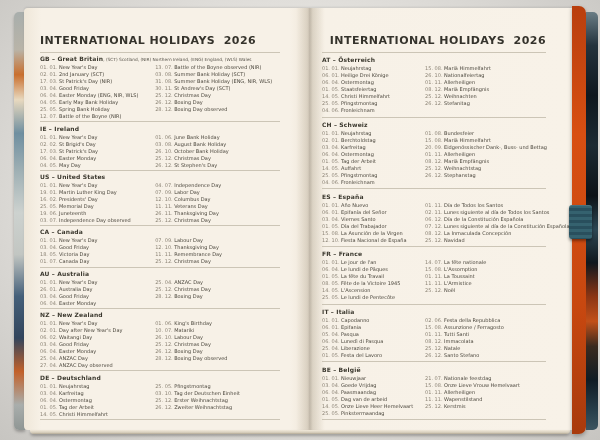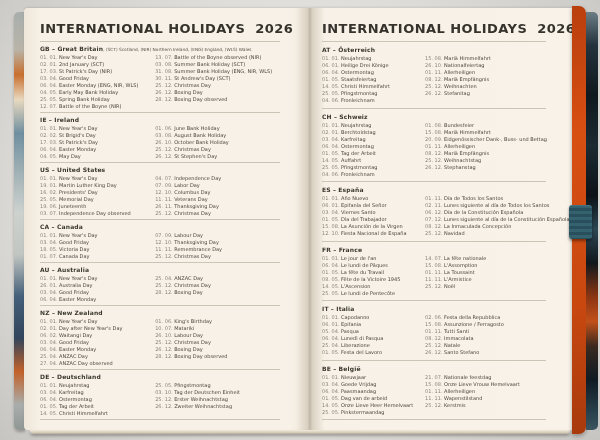--- a/index.html
+++ b/index.html
@@ -24,21 +24,21 @@
     background:linear-gradient(90deg,rgba(109,96,76,0) 0%,rgba(109,96,76,.16) 40%,rgba(80,70,55,.26) 50%,rgba(109,96,76,.14) 60%,rgba(109,96,76,0) 100%);}
 
   
   .page{position:absolute;top:8px;height:422px;box-sizing:border-box;display:flex;flex-direction:column;
     box-shadow:0 -1px 2px rgba(0,0,0,.10);}
   .page-left{left:24px;width:286px;padding:8px 30px 10px 16px;border-radius:4px 0 0 4px;
     background:linear-gradient(90deg,#efe7d9 0%,#f7f1e7 6%,#f7f1e7 93%,#eee5d6 100%);}
   .page-right{left:310px;width:262px;padding:8px 26px 10px 12px;
     background:linear-gradient(90deg,#ebe3d4 0%,#f7f1e7 6%,#f8f2e8 100%);}
 
-  .page-title{font-size:13px;font-weight:700;color:#35332c;letter-spacing:.45px;white-space:pre;margin:5px 0 5px;}
+  .page-title{font-size:11px;font-weight:700;color:#35332c;letter-spacing:.45px;white-space:pre;margin:18px 0 5px;}
   .page-right .page-title{text-align:right;}
 
   .sections{flex:1;display:flex;flex-direction:column;justify-content:space-between;}
   .rule{height:1px;background:#ccc5b6;flex:0 0 1px;}
   .sec-head{font-size:6px;font-weight:700;color:#3b382e;margin:1px 0 2px;white-space:nowrap;letter-spacing:.15px;}
   .sec-suffix{font-weight:400;font-size:4.3px;color:#57534a;letter-spacing:0;}
   .cols{display:flex;}
   .col{width:48%;}
   .col.c2{width:52%;}
   .page-right .col{width:46%;}

